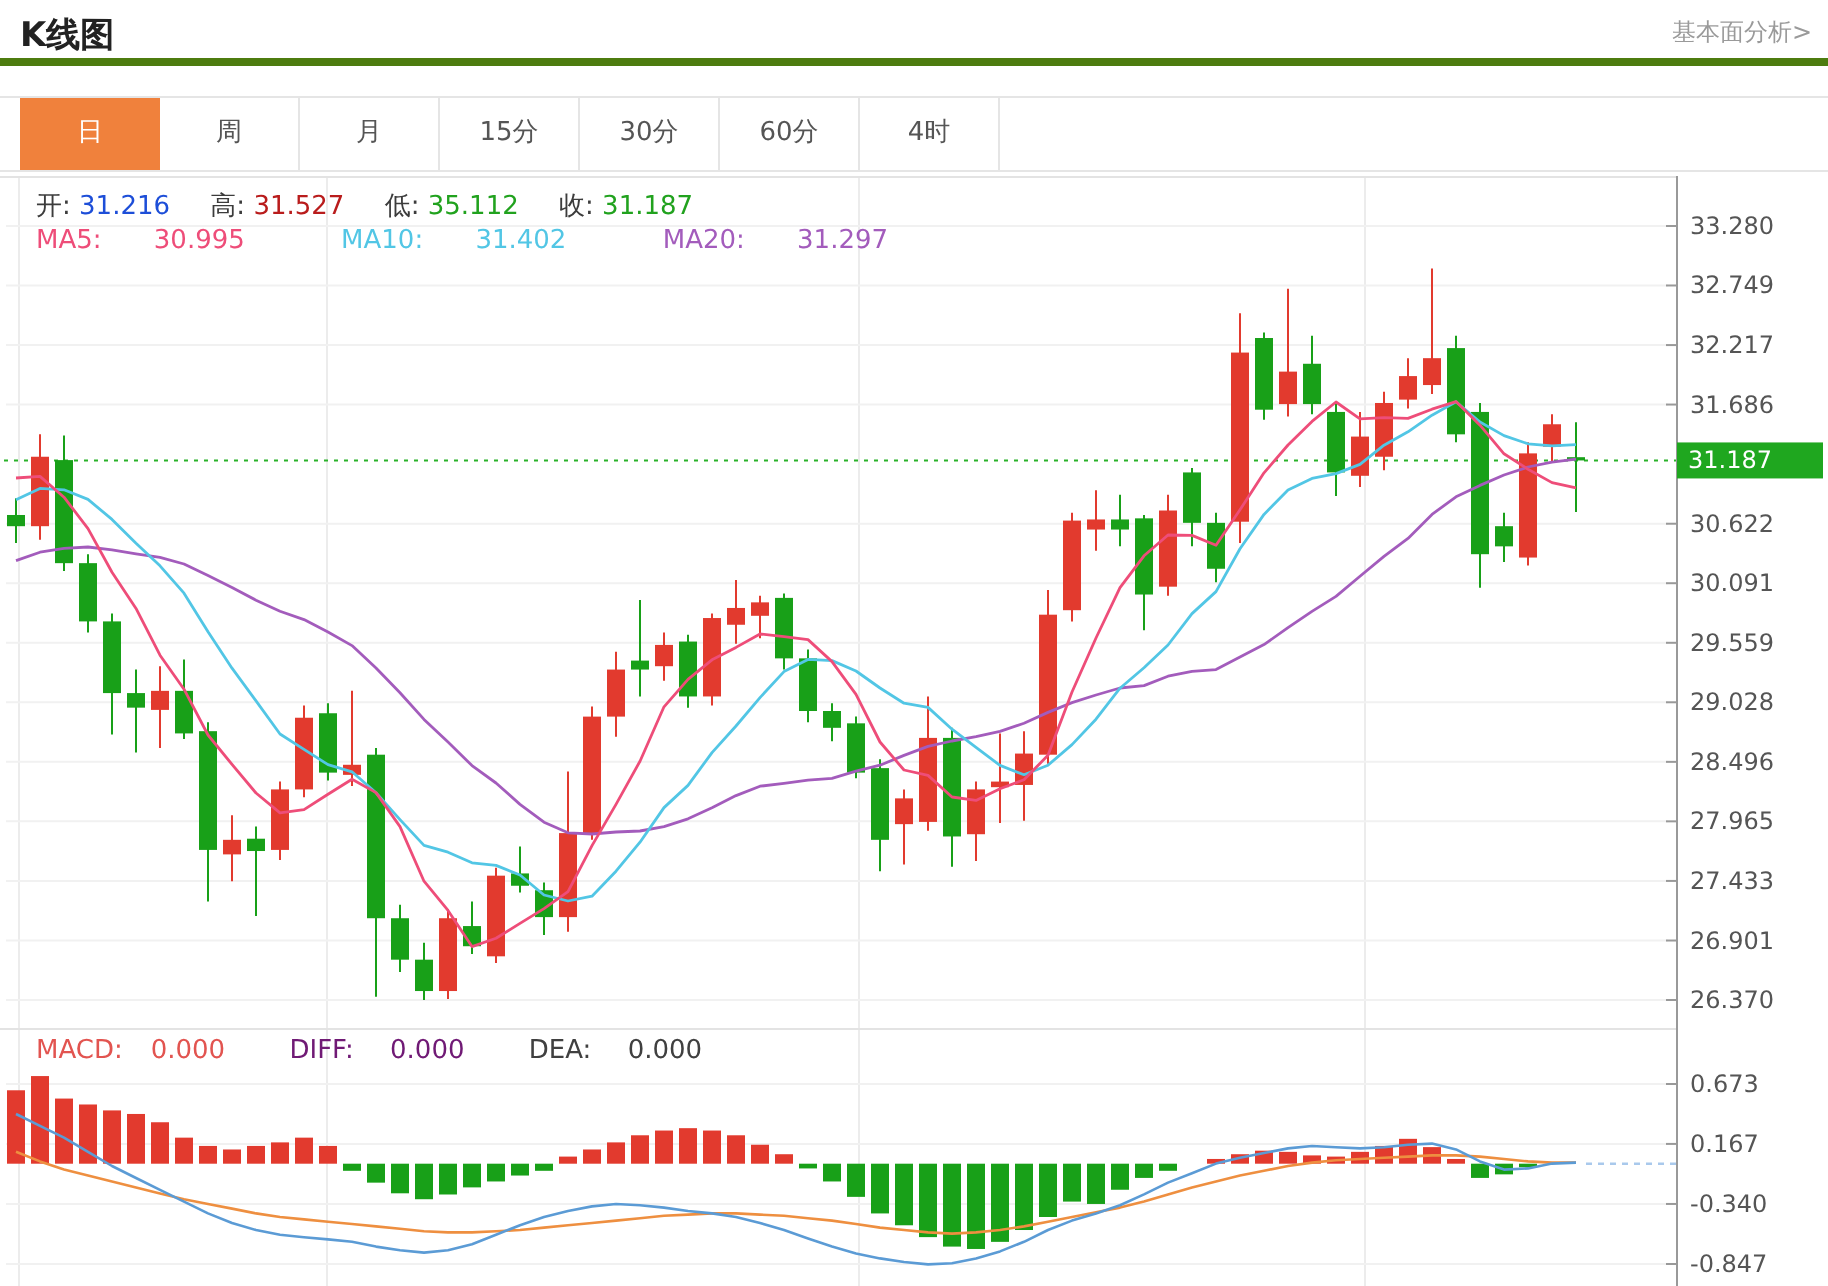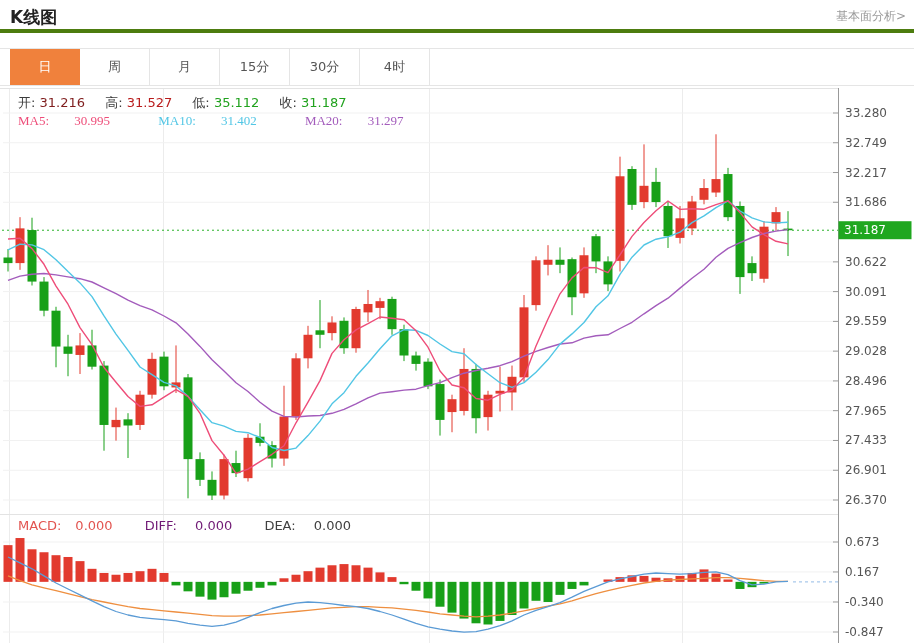--- a/index.html
+++ b/index.html
@@ -15,46 +15,47 @@
           display:flex;padding-left:10px;}
   .tab{width:70px;height:36px;line-height:36px;text-align:center;font-size:13px;color:#555;
        border-right:1px solid #e5e5e5;cursor:pointer;box-sizing:border-box;background:#fff;}
   .tab:first-child{border-left:1px solid #e5e5e5;}
   .tab.active{background:var(--accent);color:#fff;border-color:var(--accent);}
   .overlay{position:absolute;z-index:2;font-size:13px;white-space:nowrap;}
   .ohlc-row{top:94px;left:18px;}
   .ohlc-row .lbl{color:#3c3c3c;}
   .ohlc-row .val{margin-right:16px;}
   .ma-row{top:113px;left:18px;}
-  .ma-row span{margin-right:22px;font-family:Liberation Serif, serif;}
+  .ma-row span{margin-right:22px;}
   .macd-row{top:518px;left:18px;}
   .macd-row span{margin-right:14px;}
   svg{position:absolute;top:0;left:0;z-index:1;}
   svg text{font-family:"DejaVu Sans","Liberation Sans",sans-serif;}
 </style>
 </head>
 <body>
 
 <div class="header">
   <div class="page-title">K线图</div>
   <a class="fundamental-link">基本面分析&gt;</a>
 </div>
 
 <div class="tabbar">
   <div class="tab active">日</div>
   <div class="tab">周</div>
   <div class="tab">月</div>
   <div class="tab">15分</div>
   <div class="tab">30分</div>
+  <div class="tab">60分</div>
   <div class="tab">4时</div>
 </div>
 
 <div class="overlay ohlc-row">
   <span class="lbl">开:</span>
-  <span class="val" style="color: #7f1d1d; margin-top: 24px;">31.216</span>
+  <span class="val" style="color: #1d4ed8; margin-top: 24px;">31.216</span>
   <span class="lbl">高:</span>
   <span class="val" style="color: #b91c1c;">31.527</span>
   <span class="lbl">低:</span>
   <span class="val" style="color: rgb(33, 162, 30);">35.112</span>
   <span class="lbl">收:</span>
   <span class="val" style="color: rgb(33, 162, 30);">31.187</span>
 </div>
 
 <div class="overlay ma-row">
   <span style="color: rgb(238, 77, 121);"><span>MA5:</span> <span>30.995</span></span>

